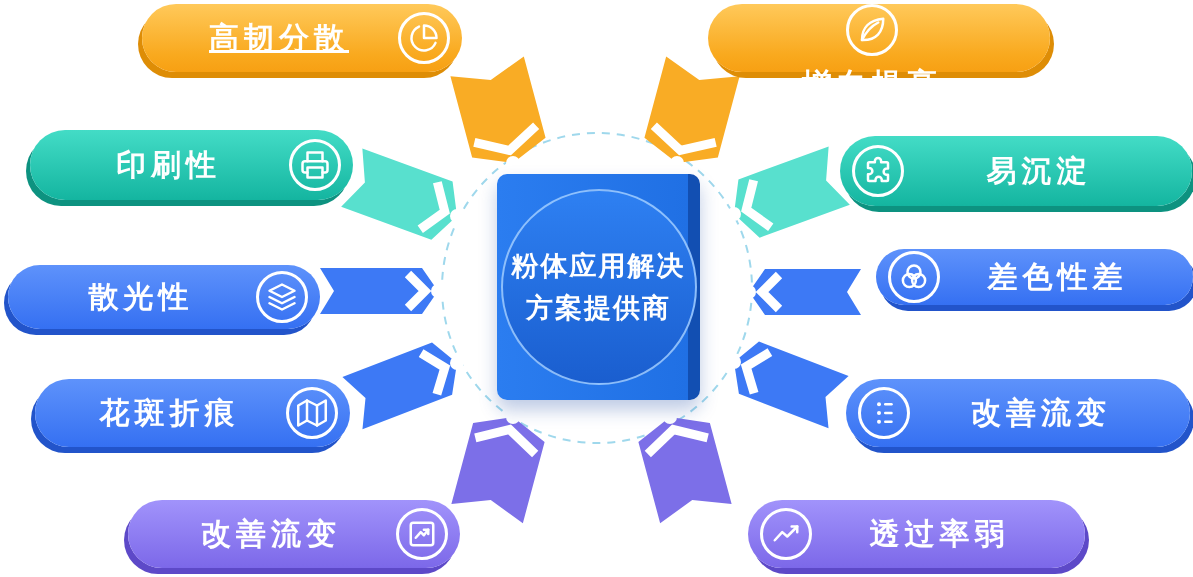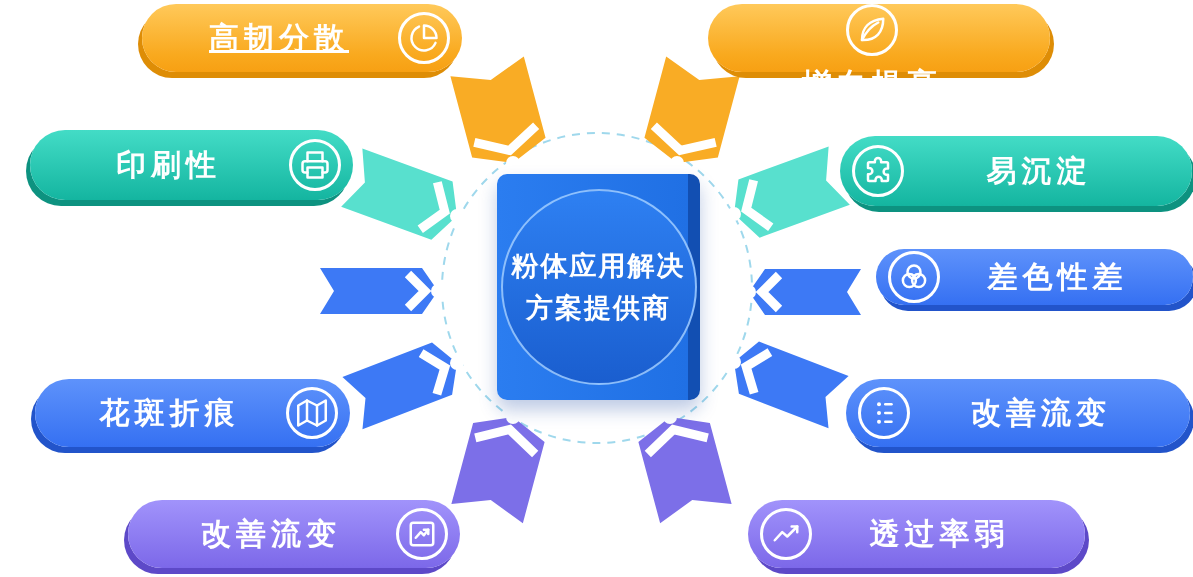--- a/index.html
+++ b/index.html
@@ -130,20 +130,30 @@
     <span class="label">印刷性</span>
     <span class="icon-circle">
       <svg width="30" height="30" viewBox="0 0 24 24" fill="none" stroke="#fff" stroke-width="2" stroke-linecap="round" stroke-linejoin="round">
         <polyline points="6 9 6 2 18 2 18 9"></polyline>
         <path d="M6 18H4a2 2 0 0 1-2-2v-5a2 2 0 0 1 2-2h16a2 2 0 0 1 2 2v5a2 2 0 0 1-2 2h-2"></path>
         <rect x="6" y="14" width="12" height="8"></rect>
       </svg>
     </span>
   </div>
 
+  <div class="pill side-left c-blue" style="left:8px;top:265px;width:312px;height:64px;">
+    <span class="label">散光性</span>
+    <span class="icon-circle">
+      <svg width="30" height="30" viewBox="0 0 24 24" fill="none" stroke="#fff" stroke-width="2" stroke-linecap="round" stroke-linejoin="round">
+        <polygon points="12 2 2 7 12 12 22 7 12 2"></polygon>
+        <polyline points="2 12 12 17 22 12"></polyline>
+        <polyline points="2 17 12 22 22 17"></polyline>
+      </svg>
+    </span>
+  </div>
 
   <div class="pill side-left c-blue" style="left:35px;top:379px;width:315px;height:68px;gap:8px;">
     <span class="label">花斑折痕</span>
     <span class="icon-circle">
       <svg width="30" height="30" viewBox="0 0 24 24" fill="none" stroke="#fff" stroke-width="2" stroke-linecap="round" stroke-linejoin="round">
         <polygon points="1 6 1 22 8 18 16 22 23 18 23 2 16 6 8 2 1 6"></polygon>
         <line x1="8" y1="2" x2="8" y2="18"></line>
           <line x1="16" y1="6" x2="16" y2="22"></line>
       </svg>
     </span>

